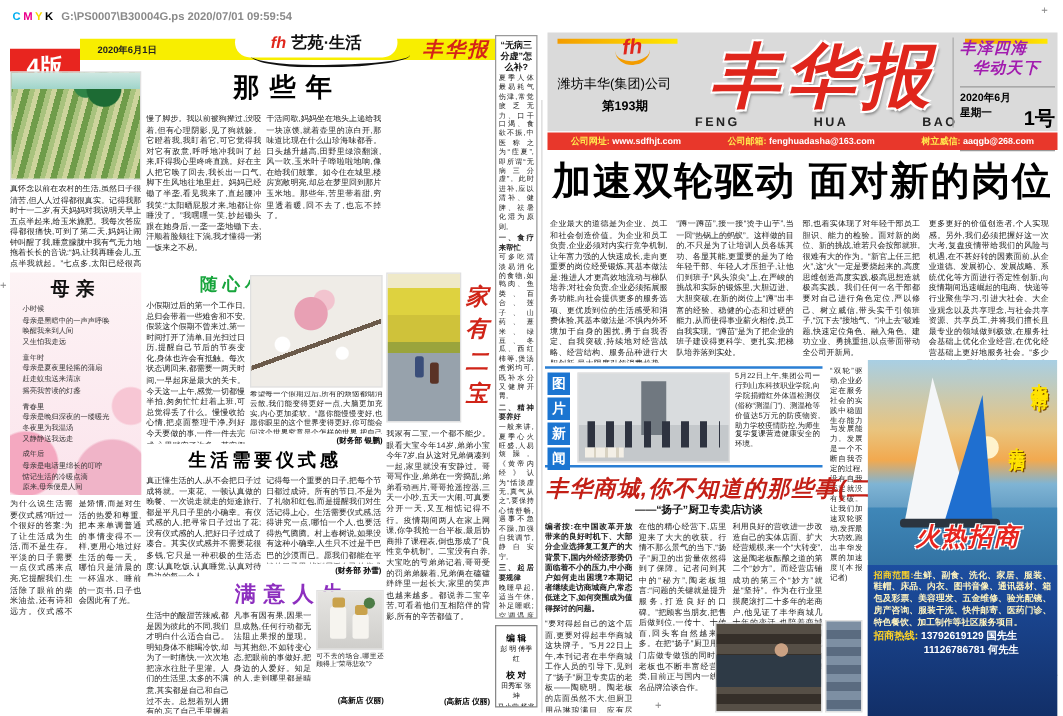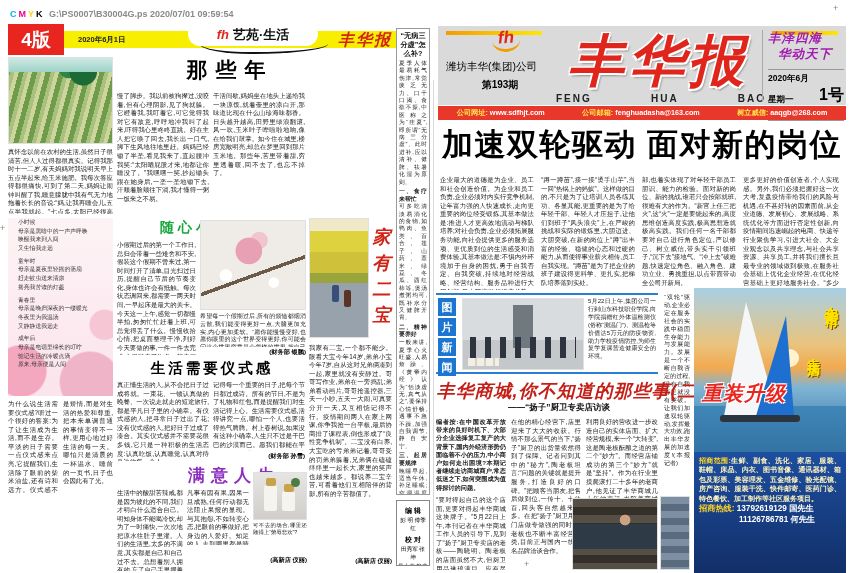--- a/index.html
+++ b/index.html
@@ -11,21 +11,21 @@
   .pre { white-space:pre-line; }
   .sig { display:block; text-align:right; font-weight:bold; }
 
   
   .cmyk span { font-weight:900; font-size:9px; margin-right:2px; }
   .c0{color:#00aeef}.c1{color:#ec008c}.c2{color:#f5d800}.c3{color:#000}
   .pathtxt { font-size:5.5px; color:#8a8a8a; }
   .crop { color:#888; font-size:9px; line-height:1; }
 
   
-  .edition { left:8px; top:24px; width:56px; height:31px; background:#e8251f; color:#fff;
+  .edition { left:8px; top:39px; width:56px; height:31px; background:#e8251f; color:#fff;
     font-weight:900; font-size:19px; text-align:center; line-height:31px; }
   .ybar { left:64px; top:31px; width:361px; height:17px; background:#f8ee00; }
   .ldate { left:78px; top:35px; font-size:7.5px; font-weight:bold; color:#222; }
   .secpill { left:188px; top:22px; width:130px; height:24px; background:#fff; border-radius:13px;
     text-align:center; line-height:24px; z-index:3; }
   .secpill .fh { color:#e0261c; font-weight:900; font-style:italic; font-size:13px; margin-right:4px; }
   .secpill .sec { font-weight:900; font-size:13px; color:#111; }
   .swoosh { left:200px; top:44px; width:128px; height:10px; border-bottom:2.5px solid #111;
     border-radius:0 0 60% 40% / 0 0 100% 100%; z-index:2; }
   .lpaper { left:338px; top:30px; font-size:16px; font-weight:900; font-style:italic; color:#d42318; letter-spacing:2px; }
@@ -100,21 +100,21 @@
     text-shadow:-1.5px -1.5px 0 #fff,1.5px -1.5px 0 #fff,-1.5px 1.5px 0 #fff,1.5px 1.5px 0 #fff,2px 3px 2px rgba(0,0,0,.35); }
   .mpy { left:556px; top:93px; width:210px; display:flex; justify-content:space-between;
     font-weight:bold; font-size:10px; color:#222; letter-spacing:2px; }
   .mcompany { left:446px; top:60px; width:108px; text-align:left; font-weight:400; font-size:10.5px; }
   .missue { left:446px; top:78px; width:108px; text-align:center; font-weight:900; font-size:10px; }
   .mlogo { left:492px; top:28px; font-style:italic; font-weight:900; font-size:17px; color:#e0261c;
     border-bottom:3px solid #f39c00; border-radius:0 0 60% 60%; padding:0 6px 1px; transform:rotate(-4deg); }
   .mright { left:768px; top:30px; width:76px; }
   .slogan { color:#a21caf; font-weight:900; font-style:italic; font-size:12.5px; line-height:1.3; letter-spacing:1px; }
   .mdate1 { font-weight:bold; font-size:8.5px; margin-top:6px; border-top:1px solid #999; padding-top:3px; }
-  .mdrow { display:flex; align-items:flex-end; justify-content:space-between; }
+  .mdrow { display:flex; align-items:flex-start; justify-content:space-between; }
   .mweek { font-weight:bold; font-size:8.5px; }
   .mno { font-weight:900; font-size:16px; }
   .mlunar { font-weight:bold; font-size:7px; margin-top:2px; border-bottom:1px solid #999; padding-bottom:2px; }
   .vline { left:762px; top:30px; width:1px; height:72px; background:#aaa; }
   .redbar { left:438px; top:106px; width:408px; height:14px; background:#e8372b; color:#fff;
     display:flex; align-items:center; justify-content:space-around; font-size:7.2px; font-weight:bold; }
   .redbar .lb { color:#ffe94d; }
   .headline { left:438px; top:124px; width:408px; text-align:center; font-size:31px; font-weight:900;
     letter-spacing:1.5px; color:#000; }
   .pnlabel { width:18px; }
@@ -162,20 +162,21 @@
 <div class="abs swoosh"></div>
 <div class="abs secpill">
   <span class="fh">fh</span><span class="sec">艺苑·生活</span>
 </div>
 <div class="abs lpaper">丰华报</div>
 
 <div class="abs ph countryside" style="left:8px;top:57px;width:105px;height:87px;"></div>
 <div class="abs jt tiny" style="left:8px;top:148px;width:105px;height:66px;">真怀念以前在农村的生活,虽然日子很清苦,但人人过得都很真实。记得我那时十一二岁,有天妈妈对我说明天早上五点半起来,给玉米施肥。我每次答应得都很痛快,可到了第二天,妈妈让闹钟叫醒了我,睡意朦胧中我有气无力地拖着长长的音说:“妈,让我再睡会儿,五点半我就起。”七点多,太阳已经很高了,我急了把脸一抹,顾不上梳头就往外走。走着走着,我一抬头,一条黑狗横在前边的路上,吓得我一激灵,瞬间清醒了,本能地放</div>
 
 <div class="abs poeml">
+  <h3>母亲</h3>
   <div class="st pre">小时候
 母亲是黑暗中的一声声呼唤
 唤醒我来到人间
 又生怕我走远</div>
   <div class="st pre">童年时
 母亲是夏夜里轻摇的蒲扇
 赶走蚊虫送来清凉
 摇亮我苦读的灯盏</div>
   <div class="st pre">青春里
 母亲是晚归深夜的一缕暖光
@@ -330,19 +331,19 @@
     </defs>
     <rect width="152" height="160" fill="url(#sky)"></rect>
     <rect y="118" width="152" height="167" fill="url(#sea)"></rect>
     <circle cx="96" cy="70" r="9" fill="#fff6d2" opacity="0.95"></circle>
     <polygon points="52,14 84,128 30,128" fill="#f4f6f8"></polygon>
     <polygon points="92,28 100,128 62,128" fill="#1f6fd0"></polygon>
     <rect x="26" y="127" width="80" height="7" rx="3" fill="#2b3540"></rect>
   </svg>
   <span class="adstore">丰华超市</span>
   <span class="adbranch">幸福店</span>
-  <span class="adbig" style="left:8px;top:92px;">重装升级</span>
+  <span class="adbig" style="left:38px;top:128px;">火热招商</span>
   <div class="adpanel">
     <div class="sc"><span class="lb">招商范围:</span><span>生鲜、副食、洗化、家居、服装、鞋帽、床品、内衣、图书音像、通讯器材、箱包及彩票、美容理发、五金维修、验光配镜、房产咨询、服装干洗、快件邮寄、医药门诊、特色餐饮、加工制作等社区服务项目。</span></div>
     <div class="tel"><span class="lb">招商热线:</span> <span>13792619129 国先生</span></div>
     <div class="tel" style="padding-left:40px;">11126786781 何先生</div>
   </div>
 </div>
 
 </body></html>

